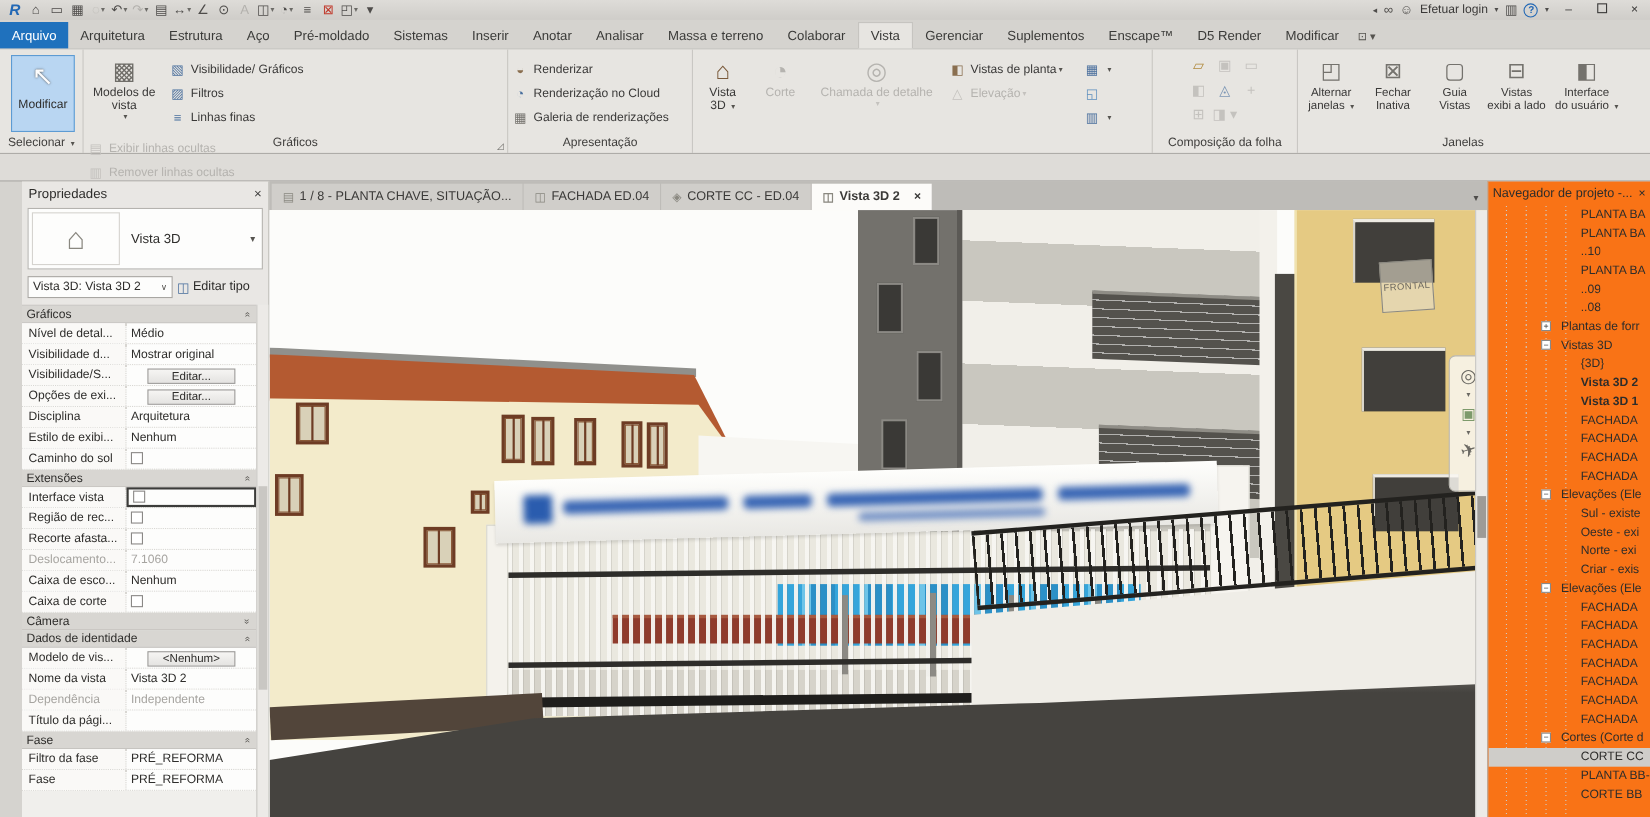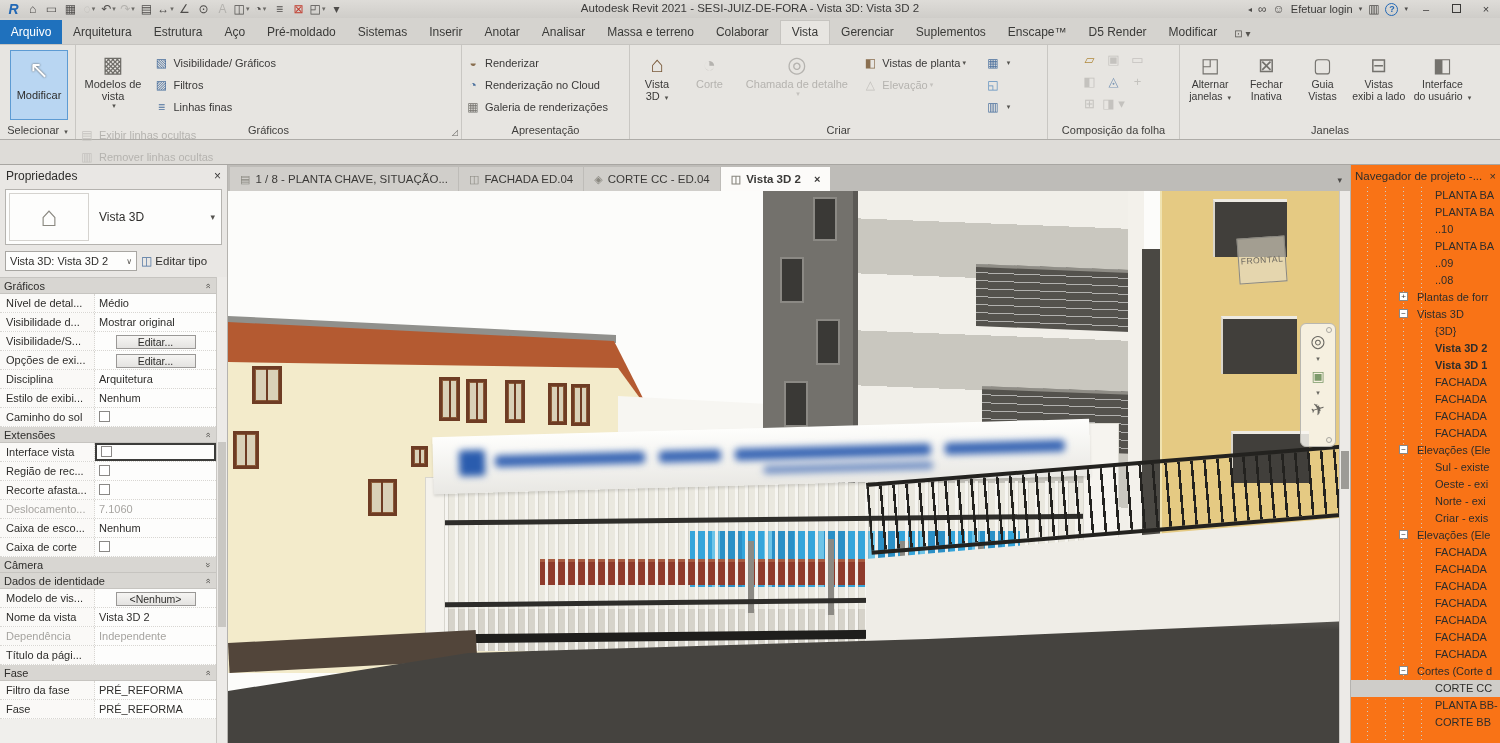--- a/index.html
+++ b/index.html
@@ -59,21 +59,21 @@
   .icogrid span.on2 { color:#7d97b5; }
 
   .janbtn { display:inline-flex; flex-direction:column; align-items:center; padding-top:4px; height:72px;
     font-size:10.5px; line-height:12px; color:#3a3938; text-align:center; vertical-align:top; }
   .janbtn .bico { font-size:20px; line-height:26px; color:#74726d; }
 
   
   .optionsbar { height:25px; background:#dedcd8; border-bottom:1px solid #a8a6a2; }
 
   
-  .main { display:flex; height:578px; }
+  .main { display:flex; height:578px;margin-left:20px; }
 
   
   .props { position:relative; width:228px; background:#e9e7e4; border-right:1px solid #b5b3af; }
   .props-header { height:22px; display:flex; align-items:center; padding:0 6px; font-size:12px; color:#2e2d2b; }
   .props-header .x { margin-left:auto; font-size:12px; color:#3a3938; }
   .typebox { position:absolute; left:5px; right:5px; top:24px; height:56px; background:#fdfdfc; border:1px solid #b5b3af;
     display:flex; align-items:center; }
   .typebox .thumb { width:80px; height:48px; margin-left:3px; border:1px solid #d5d3cf; display:flex; align-items:center; justify-content:center;
     font-size:28px; color:#8a8880; }
   .typebox .tlab { font-size:12px; margin-left:10px; color:#2e2d2b; }
@@ -227,21 +227,20 @@
         <span class=" red-x">⊠</span>
       </span>
       <span class="qat-ico">
         <span>◰</span>
         <span class="mini-caret">▾</span>
       </span>
       <span class="qat-ico">
         <span>▾</span>
       </span>
     </div>
-  <div class="tb-title">Autodesk Revit 2021 - SESI-JUIZ-DE-FORA - Vista 3D: Vista 3D 2</div>
   <div class="tb-right">
     <span class="ico" style="font-size:8px;">◂</span>
     <span class="ico">∞</span>
     <span class="ico">☺</span>
     <span>Efetuar login</span>
     <span class="ico" style="font-size:7px;">▾</span>
     <span class="ico">▥</span>
     <span class="helpc">?</span>
     <span class="ico" style="font-size:7px;">▾</span>
     <span class="winbtn">–</span>
@@ -371,21 +370,20 @@
           <span class="caret7">▾</span>
         </div>
         <div class="smallitem">
           <span class="sico" style="color: rgb(93, 143, 191);">◱</span>
         </div>
         <div class="smallitem">
           <span class="sico">▥</span>
           <span class="caret7">▾</span>
         </div>
       </div>
-    <div class="rlabel"><span>Criar</span></div>
   </div>
 
   <div class="rpanel" style="width:132px;">
     <div class="icogrid" id="comp-icons">
         <span class="on">▱</span>
         <span>▣</span>
         <span>▭</span>
         <span>◧</span>
         <span class="on2">◬</span>
         <span>+</span>

